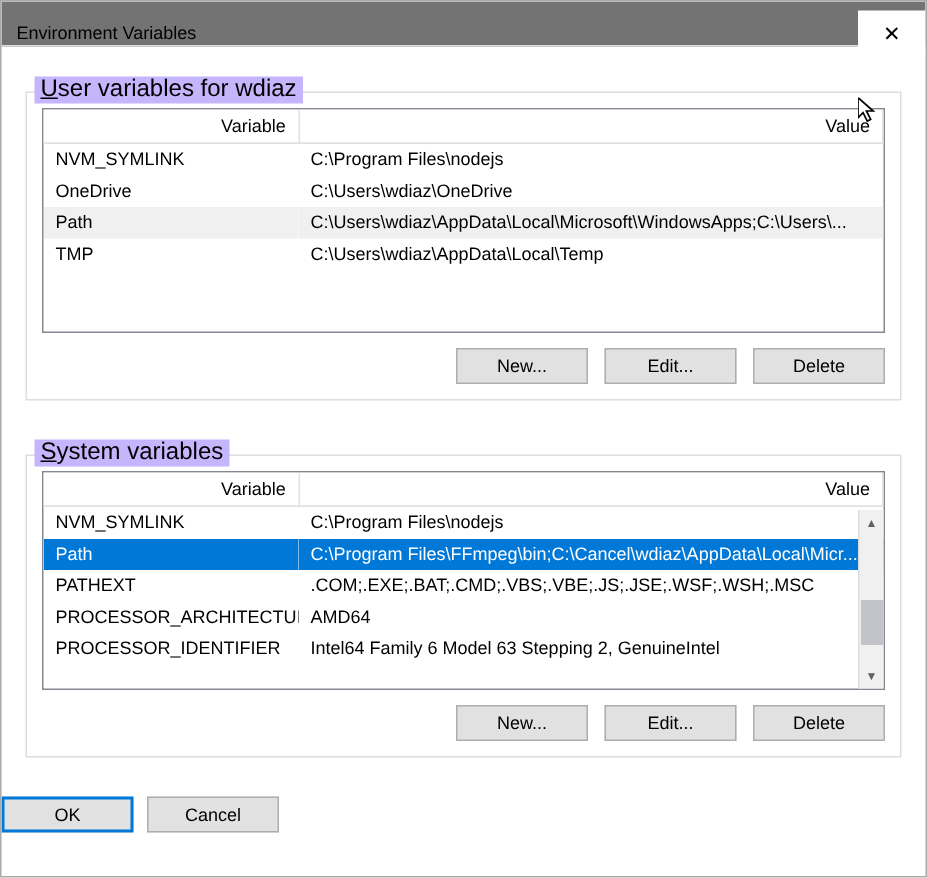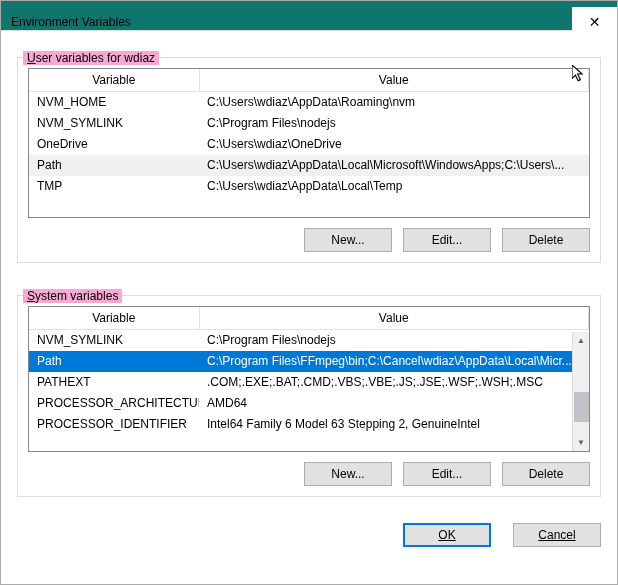--- a/index.html
+++ b/index.html
@@ -12,21 +12,21 @@
       width: 618px;
       height: 585px;
       overflow: hidden;
       border: 1px solid #aaa;
     }
     .titlebar {
       height: 30px;
       display: flex;
       align-items: center;
       padding: 12px 0 0 10px;
-      background: #0f766e;
+      background: #737373;
       border-bottom: 1px solid #ddd;
     }
     .titlebar-title {
       flex: 1;
       font-size: 12px;
     }
     .close-btn {
       width: 45px;
       height: 30px;
       display: flex;
@@ -39,25 +39,25 @@
       padding: 12px 16px;
     }
     .group {
       margin-bottom: 18px;
       position: relative;
     }
     .group-label {
       position: relative;
       top: 8px;
       left: 6px;
-      background: #f9a8d4;
+      background: #c4b5fd;
       padding: 0 4px;
       display: inline-block;
       z-index: 2;
-      font-size: 12px;
+      font-size: 16px;
     }
     .group-label .underline { text-decoration: underline; }
     .group-box {
       border: 1px solid #ddd;
       padding: 10px 10px 10px 10px;
       margin-top: 0;
     }
     .table-wrap {
       border: 1px solid #828790;
       background: #fff;
@@ -68,21 +68,21 @@
     .table-scroll {
       overflow: hidden;
       height: 100%;
     }
     table {
       border-collapse: collapse;
       width: 100%;
       table-layout: fixed;
     }
     thead th {
-      text-align: center;
+      text-align: right;
       font-weight: normal;
       padding: 4px 8px;
       background: #fff;
       border-bottom: 1px solid #e1e1e1;
       border-right: 1px solid #e1e1e1;
       font-size: 12px;
       height: 22px;
     }
     tbody td {
       padding: 2px 8px;
@@ -133,25 +133,23 @@
       background: #e1e1e1;
       border: 1px solid #adadad;
       font-size: 12px;
       font-family: inherit;
       cursor: default;
       padding: 0 8px;
     }
     .btn.default { border: 2px solid #0078d7; background: #e1e1e1; height: 24px; }
     .bottom-row {
       display: flex;
-      justify-content: flex-end;
-      gap: 22px;
+      gap: 9px;
       padding: 0 16px 12px 0;
       margin-top: -4px;
-      text-decoration: underline;
     }
     .cursor {
       position: absolute;
       top: 65px;
       left: 572px;
       pointer-events: none;
     }
   </style>
 </head>
 <body>
@@ -176,24 +174,20 @@
                 <col class="col-val">
               </colgroup>
             <thead>
               <tr>
                 <th>Variable</th>
                 <th>Value</th>
               </tr>
             </thead>
             <tbody id="user-tbody">
                 <tr>
-                  <td>NVM_HOME</td>
-                  <td>C:\Users\wdiaz\AppData\Roaming\nvm</td>
-                </tr>
-                <tr>
                   <td>NVM_SYMLINK</td>
                   <td>C:\Program Files\nodejs</td>
                 </tr>
                 <tr>
                   <td>OneDrive</td>
                   <td>C:\Users\wdiaz\OneDrive</td>
                 </tr>
                 <tr class="hover">
                   <td>Path</td>
                   <td>C:\Users\wdiaz\AppData\Local\Microsoft\WindowsApps;C:\Users\...</td>

